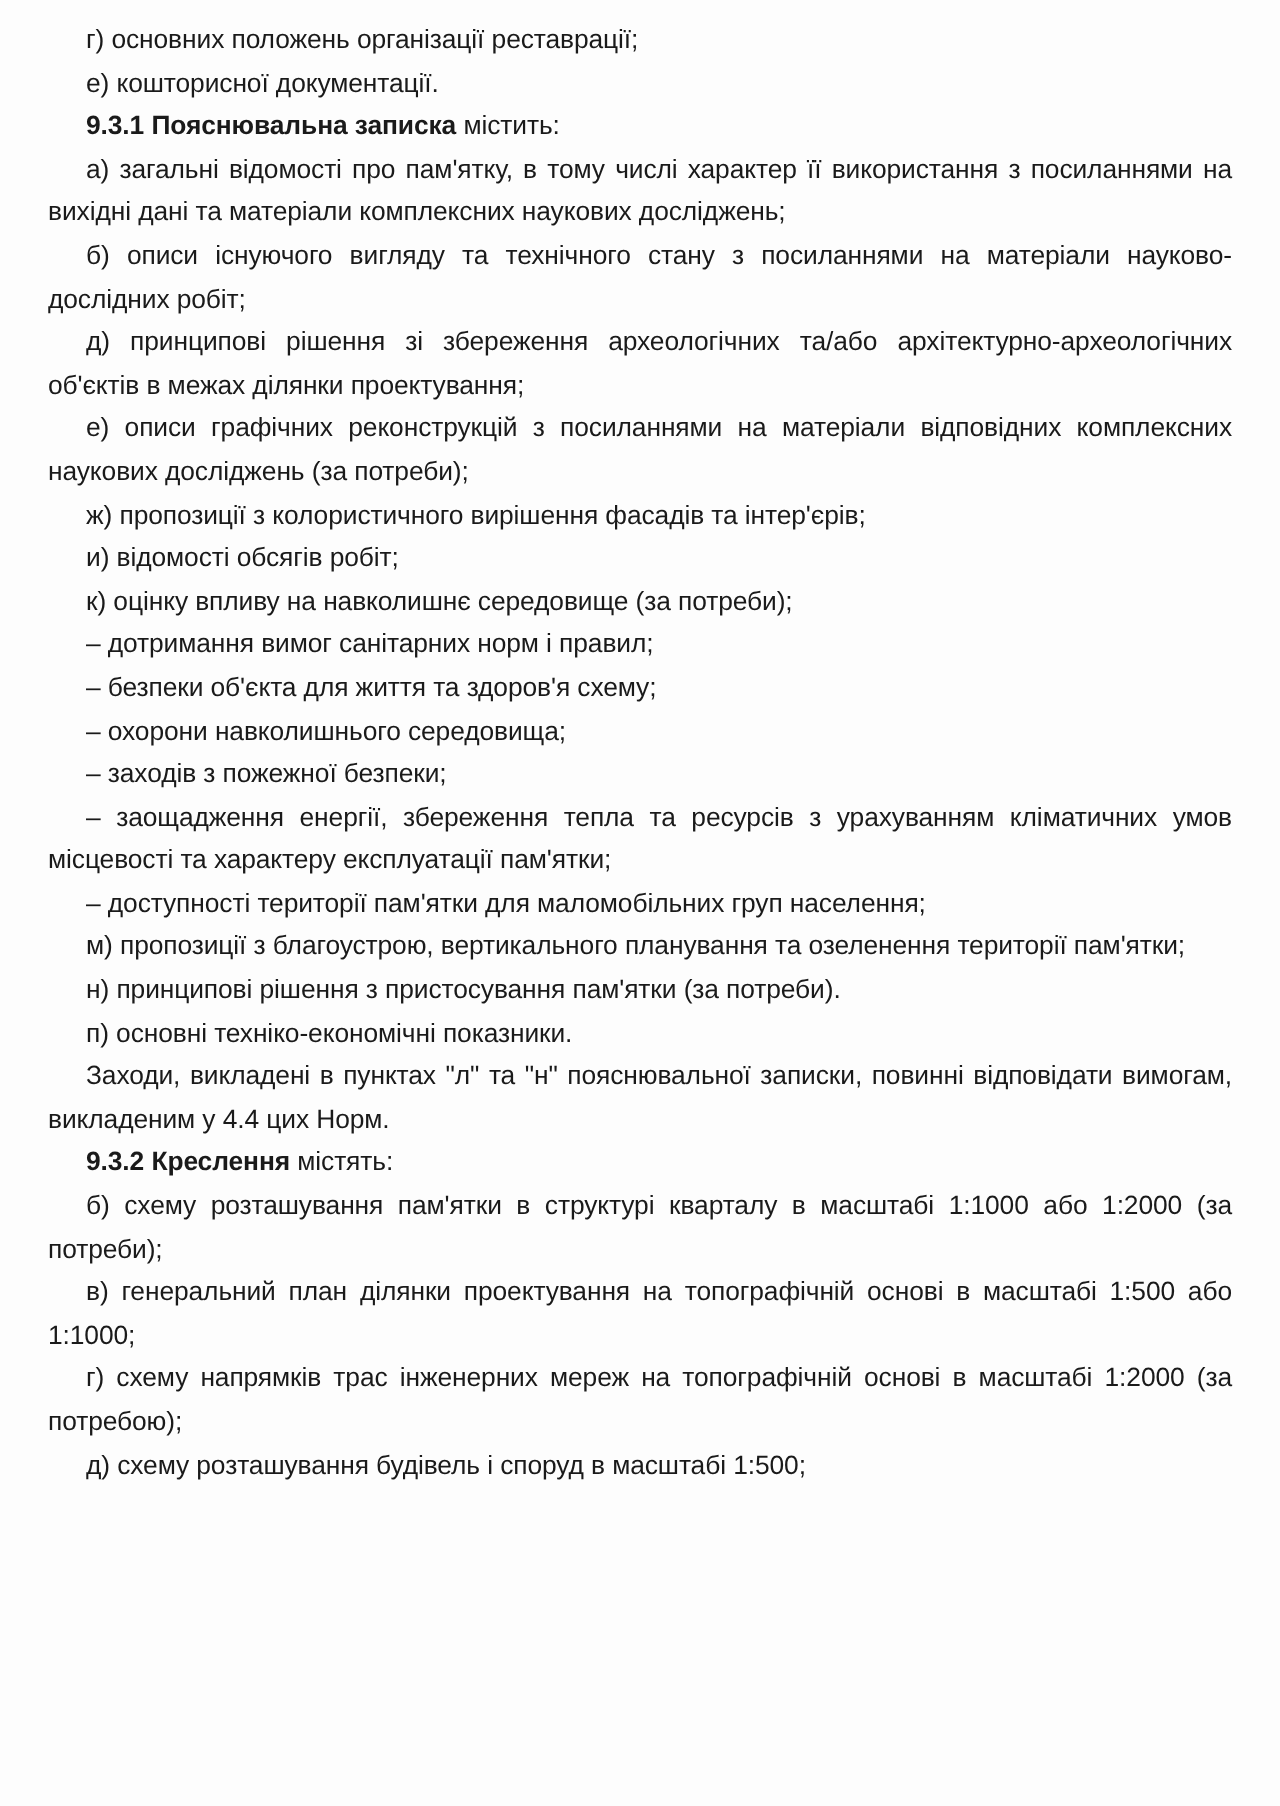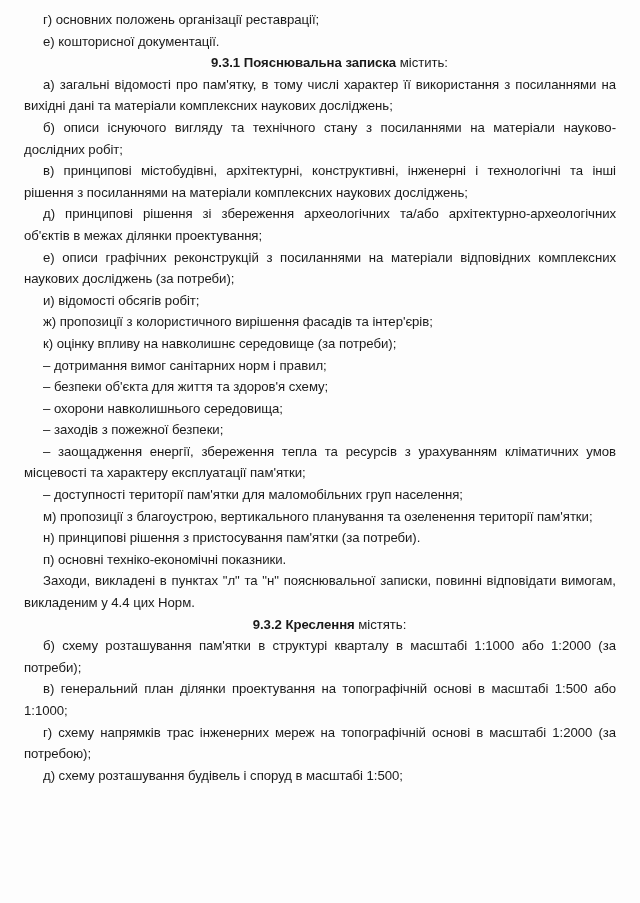--- a/index.html
+++ b/index.html
@@ -42,46 +42,45 @@
     hyphens: none;
   }
   
   .para.dash {
     text-indent: 19px;
   }
   .head {
     margin: 0;
     font-size: 13.2px;
     line-height: 21.6px;
-    text-align: center;
+    text-align: left;
     text-indent: 19px;
     letter-spacing: -0.05px;
   }
   .head b {
     font-weight: bold;
   }
 </style>
 </head>
 <body>
 
 <div class="page">
   <div class="content">
 
     <p class="para">г) основних положень організації реставрації;</p>
     <p class="para">е) кошторисної документації.</p>
 
     <p class="head"><b>9.3.1 Пояснювальна записка</b><span> містить:</span></p>
 
     <p class="para">а) загальні відомості про пам'ятку, в тому числі характер її використання з посиланнями на вихідні дані та матеріали комплексних наукових досліджень;</p>
     <p class="para">б) описи існуючого вигляду та технічного стану з посиланнями на матеріали науково-дослідних робіт;</p>
-    <p class="para">в) принципові містобудівні, архітектурні, конструктивні, інженерні і технологічні та інші рішення з посиланнями на матеріали комплексних наукових досліджень;</p>
     <p class="para">д) принципові рішення зі збереження археологічних та/або архітектурно-археологічних об'єктів в межах ділянки проектування;</p>
     <p class="para">е) описи графічних реконструкцій з посиланнями на матеріали відповідних комплексних наукових досліджень (за потреби);</p>
+    <p class="para">ж) пропозиції з колористичного вирішення фасадів та інтер'єрів;</p>
     <p class="para">и) відомості обсягів робіт;</p>
-    <p class="para">ж) пропозиції з колористичного вирішення фасадів та інтер'єрів;</p>
     <p class="para">к) оцінку впливу на навколишнє середовище (за потреби);</p>
 
     <p class="para dash">– дотримання вимог санітарних норм і правил;</p>
     <p class="para dash">– безпеки об'єкта для життя та здоров'я схему;</p>
     <p class="para dash">– охорони навколишнього середовища;</p>
     <p class="para dash">– заходів з пожежної безпеки;</p>
     <p class="para dash">– заощадження енергії, збереження тепла та ресурсів з урахуванням кліматичних умов місцевості та характеру експлуатації пам'ятки;</p>
     <p class="para dash">– доступності території пам'ятки для маломобільних груп населення;</p>
 
     <p class="para">м) пропозиції з благоустрою, вертикального планування та озеленення території пам'ятки;</p>

